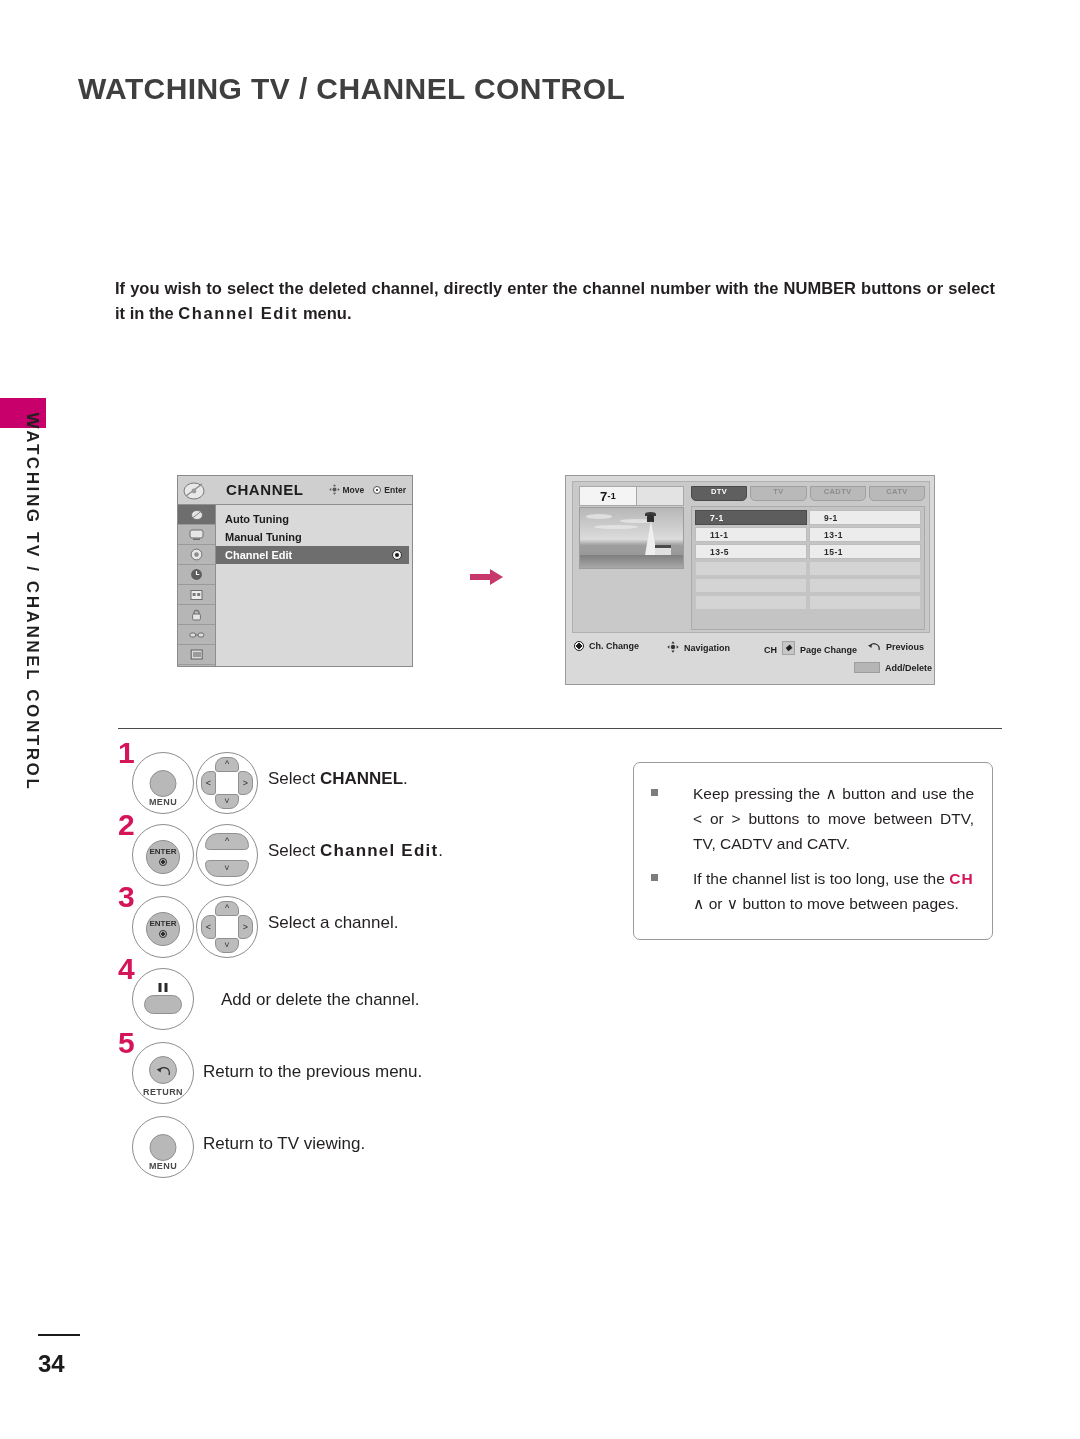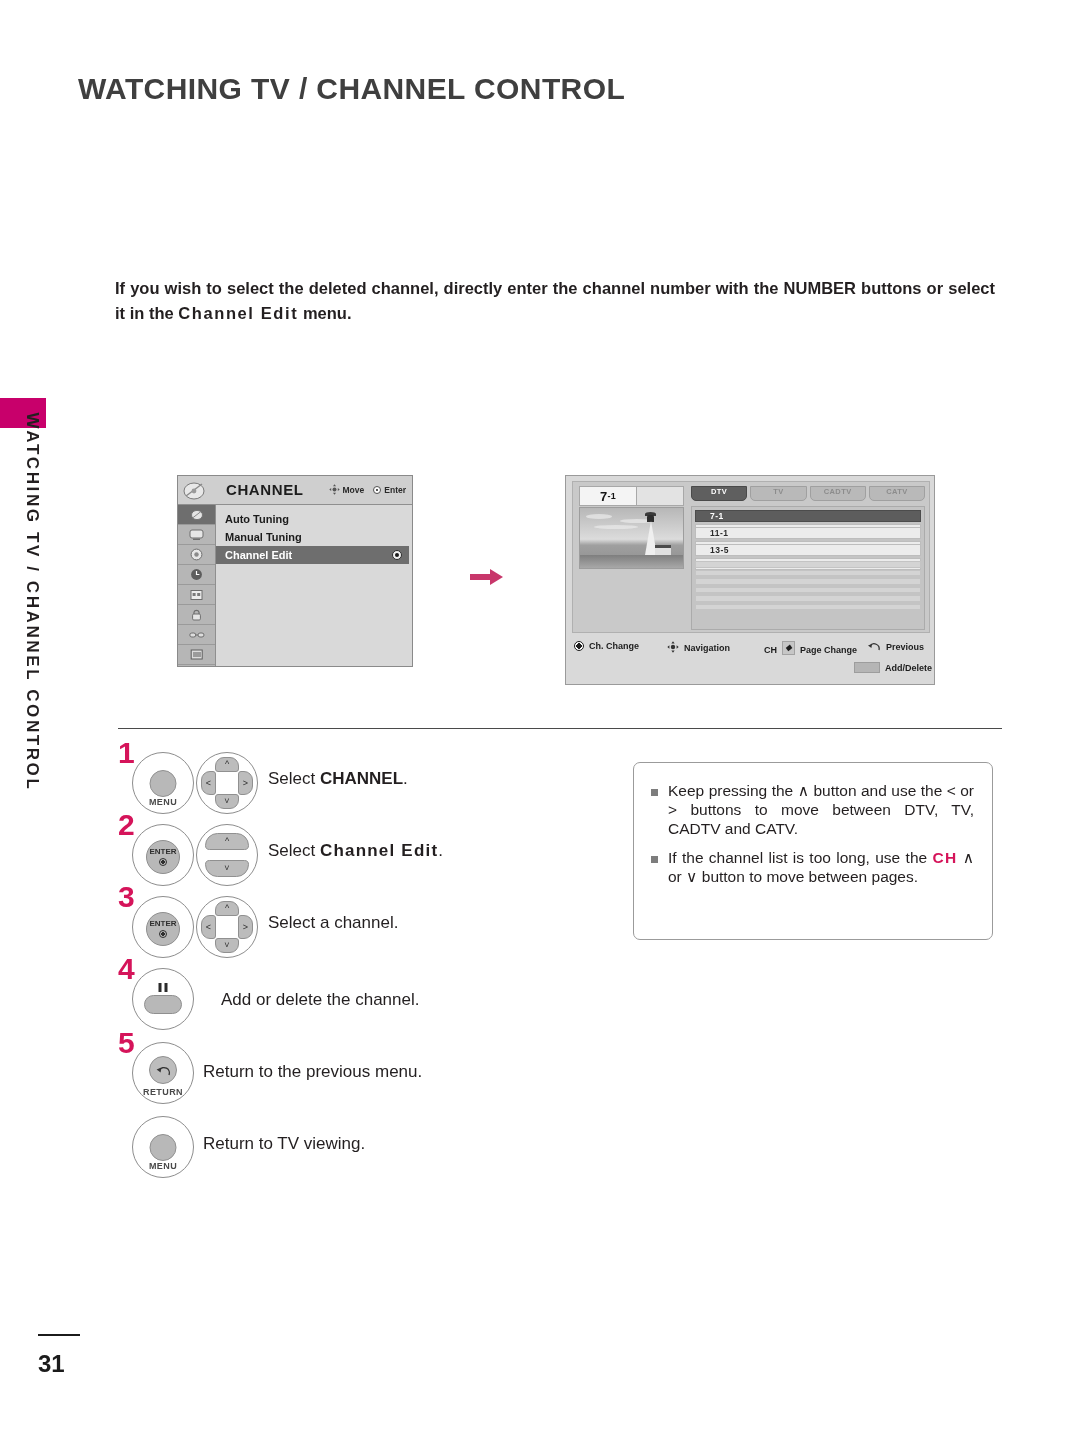--- a/index.html
+++ b/index.html
@@ -208,21 +208,21 @@
   }
   .ch-tab.active { background: #5f5f5f; color: #ffffff; border-color: #4a4a4a; }
 
   .grid-panel {
     position: absolute; left: 118px; top: 24px;
     width: 234px; height: 124px;
     background: #c4c4c4; border: 1px solid #ababab;
     padding: 3px;
   }
   .grid-rows { display: flex; flex-direction: column; gap: 2px; }
-  .grid-row { display: flex; gap: 2px; height: 15px; flex-direction: column; }
+  .grid-row { display: flex; gap: 2px; height: 15px; }
   .grid-cell {
     flex: 1; background: #ececec; border: 1px solid #bdbdbd;
     font-size: 8.5px; font-weight: bold; color: #2b2b2b;
     display: flex; align-items: center;
     padding-left: 14px; letter-spacing: 0.5px;
   }
   .grid-cell.sel { background: #5d5d5d; color: #ffffff; border-color: #4c4c4c; }
   .grid-cell.empty { background: #d4d4d4; border-color: #c4c4c4; }
 
   .legend {
@@ -346,21 +346,21 @@
     width: 360px; height: 178px;
     border: 1px solid #9b9b9b; border-radius: 7px;
     background: #ffffff;
     padding: 18px 18px 0 16px;
   }
   .note-item { position: relative; padding-left: 18px; margin-bottom: 10px; }
   .note-item::before {
     content: ''; position: absolute; left: 1px; top: 8px;
     width: 7px; height: 7px; background: #7d7d7d;
   }
-  .note-item p { font-size: 15.5px; line-height: 19px; color: #231f20; text-align: justify; }
+  .note-item p { font-size: 15.5px; line-height: 25px; color: #231f20; text-align: justify; margin-left: 25px; }
 
   
   .rule-bottom {
     position: absolute; left: 38px; top: 1334px;
     width: 42px; height: 2px; background: #1b1b1b;
   }
   .page-num {
     position: absolute; left: 38px; top: 1350px;
     font-size: 24px; font-weight: bold; color: #1b1b1b;
   }
@@ -687,15 +687,15 @@
   <div class="note-box">
     <div class="note-item">
       <p><span>Keep pressing the </span><span>∧</span><span> button and use the </span><span>&lt;</span><span> or </span><span>&gt;</span><span> buttons to move between DTV, TV, CADTV and CATV.</span></p>
     </div>
     <div class="note-item">
       <p><span>If the channel list is too long, use the </span><b class="accent sp-wide">CH</b> <span>∧</span><span> or </span><span>∨</span><span> button to move between pages.</span></p>
     </div>
   </div>
 
   <div class="rule-bottom"></div>
-  <div class="page-num">31</div>
+  <div class="page-num">34</div>
 
 </div>
 
 </body></html>

